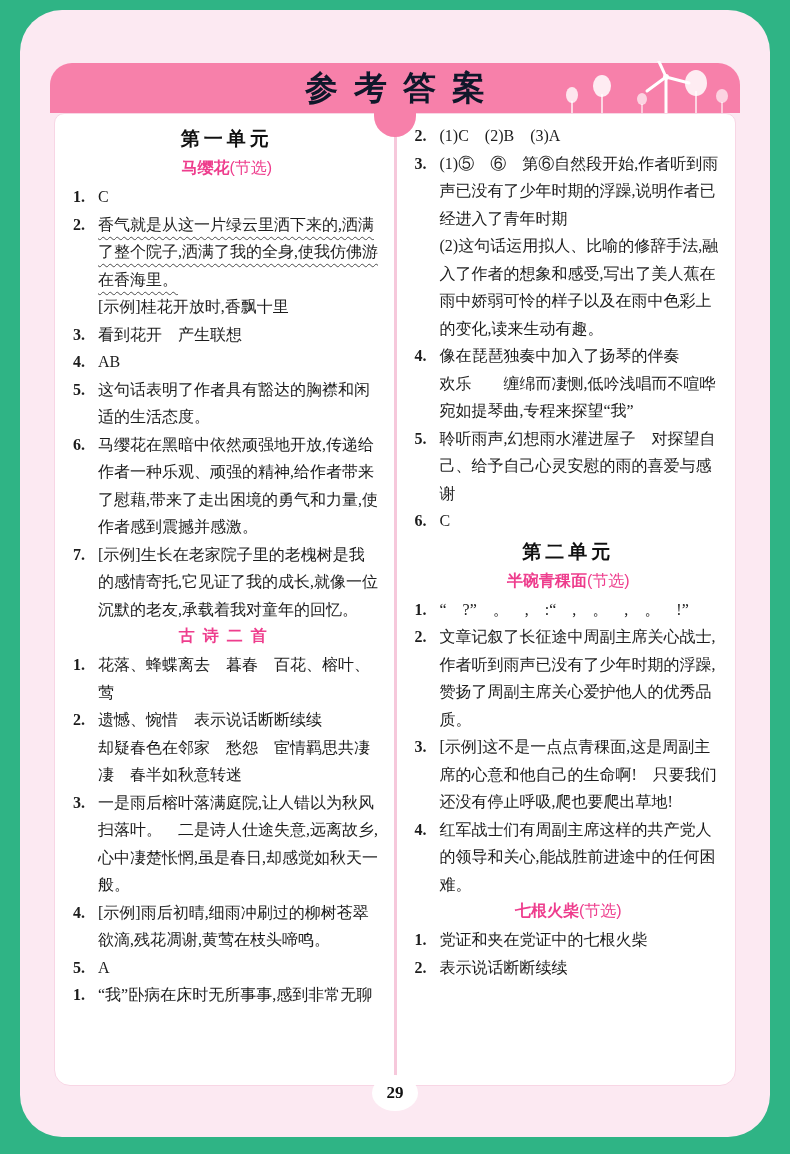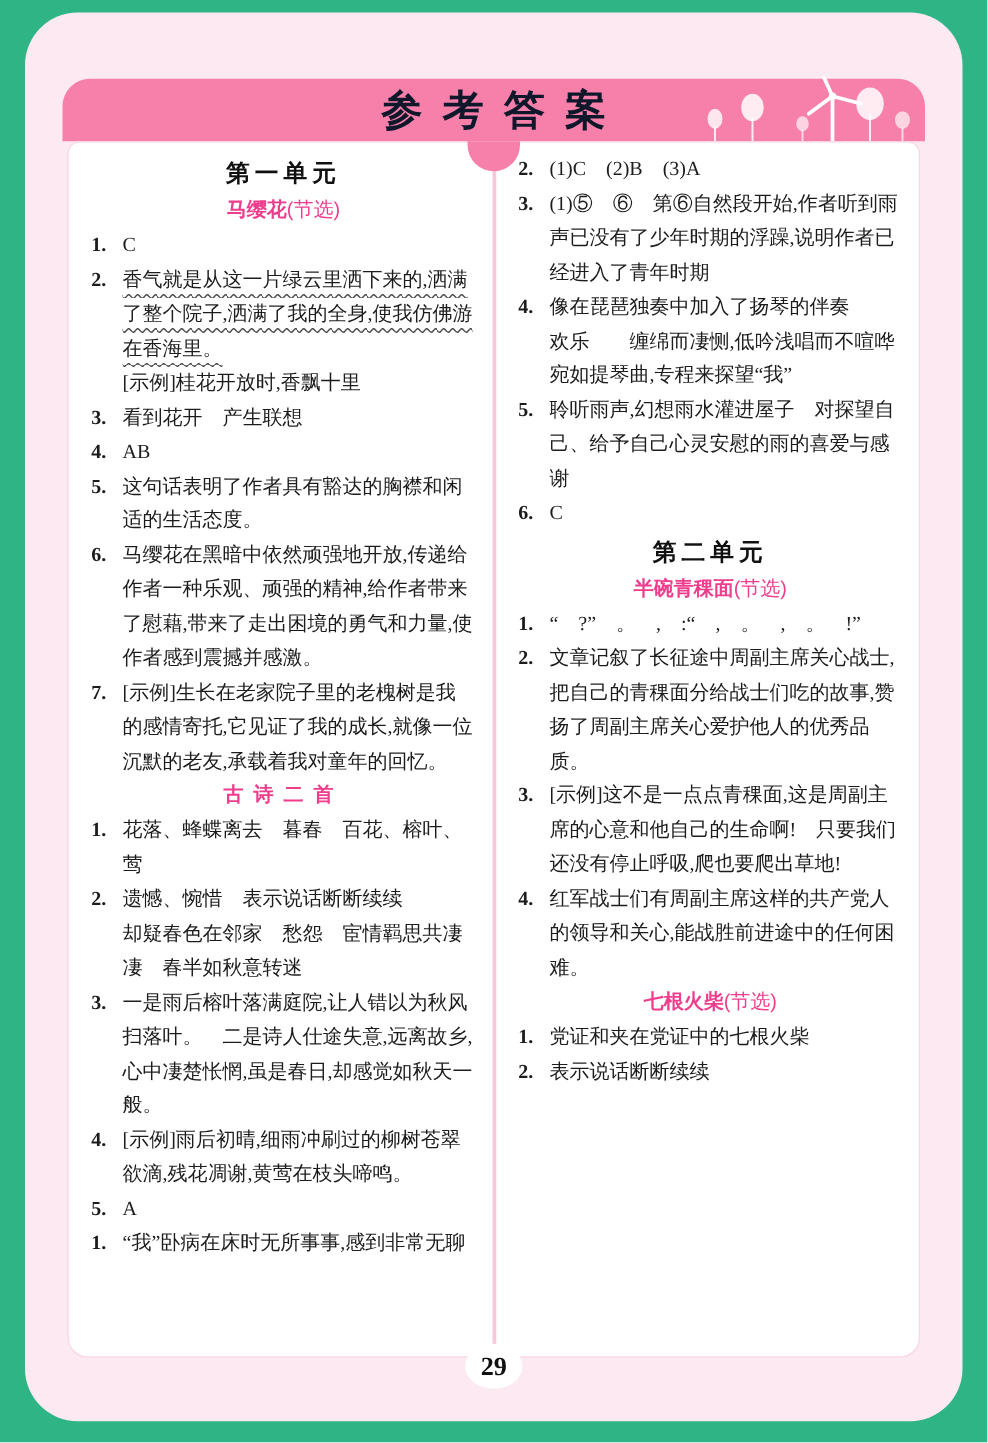--- a/index.html
+++ b/index.html
@@ -46,21 +46,21 @@
           text-decoration-color:#4a4a4a; text-decoration-thickness:1px;
           text-underline-offset:6px; }
 
   
   .footer { position:absolute; left:0; right:0; top:1065px; display:flex; justify-content:center; }
   .badge { position:relative; width:46px; height:36px; background:#ffffff; border-radius:50%;
            display:flex; align-items:center; justify-content:center; }
   .badge::before, .badge::after { content:""; position:absolute; top:-5px; width:16px; height:14px;
            background:#ffffff; border-radius:50%; }
   .badge::before { left:1px; } .badge::after { right:1px; }
-  .page-num { font-weight:bold; font-size:21px; color:#111; position:relative; z-index:1; }
+  .page-num { font-weight:bold; font-size:17px; color:#111; position:relative; z-index:1; }
 </style>
 </head>
 <body>
 
 <div class="page">
   <div class="sheet">
 
     <div class="banner">
       <div class="banner-title">参考答案</div>
       <svg class="windmill" viewBox="0 0 190 52">
@@ -149,20 +149,21 @@
         </div>
       <div class="divider"></div>
       <div class="col">
           <div class="item">
             <span class="num">2.</span>
             <p>(1)C　(2)B　(3)A</p>
           </div>
           <div class="item">
             <span class="num">3.</span>
             <p>(1)⑤　⑥　第⑥自然段开始,作者听到雨声已没有了少年时期的浮躁,说明作者已经进入了青年时期</p>
+            <p>(2)这句话运用拟人、比喻的修辞手法,融入了作者的想象和感受,写出了美人蕉在雨中娇弱可怜的样子以及在雨中色彩上的变化,读来生动有趣。</p>
           </div>
           <div class="item">
             <span class="num">4.</span>
             <p>像在琵琶独奏中加入了扬琴的伴奏</p>
             <p>欢乐　　缠绵而凄恻,低吟浅唱而不喧哗</p>
             <p>宛如提琴曲,专程来探望“我”</p>
           </div>
           <div class="item">
             <span class="num">5.</span>
             <p>聆听雨声,幻想雨水灌进屋子　对探望自己、给予自己心灵安慰的雨的喜爱与感谢</p>
@@ -172,21 +173,21 @@
             <p>C</p>
           </div>
           <div class="unit-heading">第二单元</div>
           <div class="sub-heading"><span class="t">半碗青稞面</span><span class="sfx">(节选)</span></div>
           <div class="item">
             <span class="num">1.</span>
             <p>“　?”　。　,　:“　,　。　,　。　!”</p>
           </div>
           <div class="item">
             <span class="num">2.</span>
-            <p>文章记叙了长征途中周副主席关心战士,把自己的青稞面分给战士们吃的故事,赞扬了周副主席关心爱护他人的优秀品质。</p>
+            <p>文章记叙了长征途中周副主席关心战士,作者听到雨声已没有了少年时期的浮躁,赞扬了周副主席关心爱护他人的优秀品质。</p>
           </div>
           <div class="item">
             <span class="num">3.</span>
             <p>[示例]这不是一点点青稞面,这是周副主席的心意和他自己的生命啊!　只要我们还没有停止呼吸,爬也要爬出草地!</p>
           </div>
           <div class="item">
             <span class="num">4.</span>
             <p>红军战士们有周副主席这样的共产党人的领导和关心,能战胜前进途中的任何困难。</p>
           </div>
           <div class="sub-heading"><span class="t">七根火柴</span><span class="sfx">(节选)</span></div>

